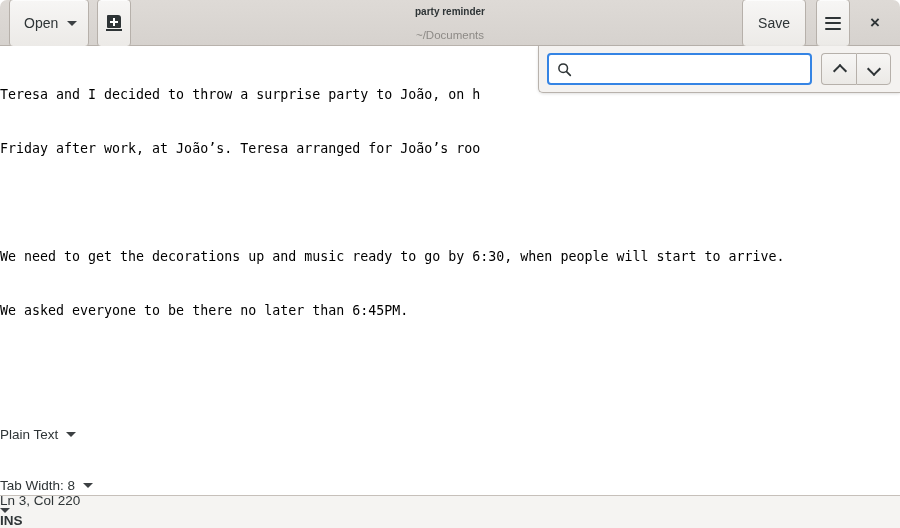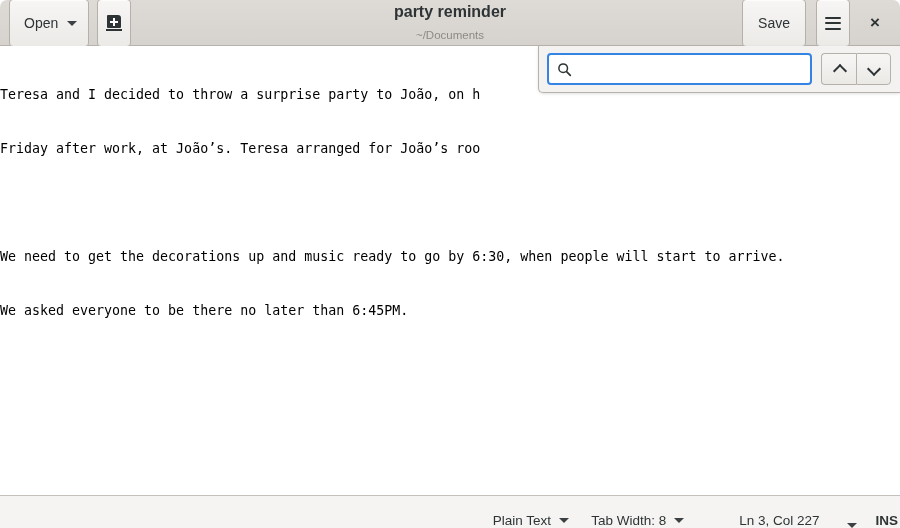--- a/index.html
+++ b/index.html
@@ -120,21 +120,21 @@
     left: 0; top: 0;
     width: 900px;
     height: 46px;
     display: flex;
     flex-direction: column;
     align-items: center;
     justify-content: center;
     pointer-events: none;
   }
   .hb-title .t {
-    font-size: 16px;
+    font-size: 10px;
     font-weight: bold;
     color: #2e3436;
     line-height: 16px;
   }
   .hb-title .sub {
     font-size: 11.5px;
     color: #8d8a86;
     line-height: 14px;
     margin-top: 8px;
   }
@@ -277,24 +277,25 @@
 
   
   .statusbar {
     position: absolute;
     left: 0; bottom: 0;
     width: 900px;
     height: 33px;
     background: #f5f4f2;
     border-top: 1px solid #c6c0ba;
     display: flex;
-    align-items: flex-end;
+    align-items: flex-start;
     justify-content: flex-end;
     font-size: 13.5px;
     color: #2e3436;
+    flex-direction: column;
   }
   .sb-item {
     display: inline-flex;
     align-items: center;
     gap: 8px;
     cursor: default;
   }
   .sb-gap-1 { margin-right: 22px; }
   .sb-gap-2 { margin-right: 55px; margin-top: 36px; }
   .sb-gap-3 { margin-right: 28px; }
@@ -385,21 +386,21 @@
       <span>Plain Text</span>
       <span class="caret-down"></span>
     </div>
 
     <div class="sb-item sb-gap-2">
       <span>Tab Width: 8</span>
       <span class="caret-down"></span>
     </div>
 
     <div class="sb-item sb-gap-3 sb-static">
-      <span>Ln 3, Col 227</span>
+      <span>Ln 3, Col 220</span>
     </div>
 
     <div class="sb-item sb-gap-4">
       <span class="caret-down"></span>
     </div>
 
     <div class="sb-item sb-right-pad">
       <span>INS</span>
     </div>
   </div>

